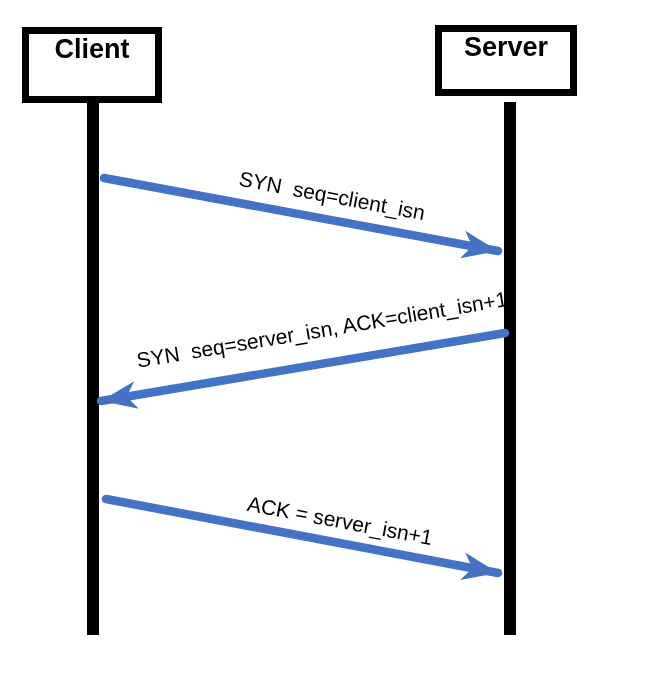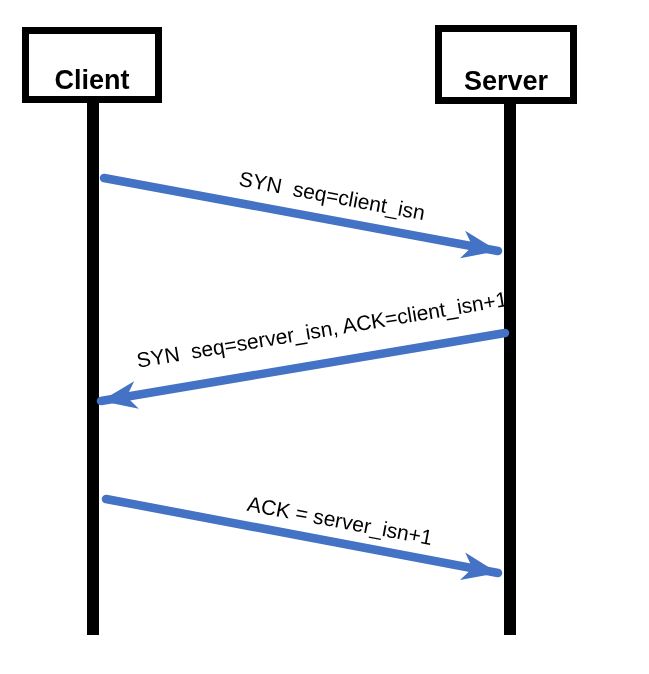--- a/index.html
+++ b/index.html
@@ -13,33 +13,33 @@
     width: 649px;
     height: 674px;
     background: #ffffff;
     overflow: hidden;
   }
   .actor-box {
     position: absolute;
     border: 7px solid #000000;
     background: #ffffff;
     display: flex;
-    align-items: flex-end;
+    align-items: flex-start;
     justify-content: center;
     box-sizing: border-box;
     z-index: 3;
   }
   .actor-box .actor-label {
     font-weight: bold;
     font-size: 27px;
     color: #000000;
     letter-spacing: 0px;
   }
   .actor-client { left: 22px; top: 27px; width: 140px; height: 76px; }
-  .actor-server { left: 435px; top: 25px; width: 142px; height: 79px; }
+  .actor-server { left: 435px; top: 25px; width: 142px; height: 71px; }
   .lifeline {
     position: absolute;
     background: #000000;
     z-index: 1;
   }
   .lifeline-client { left: 87px; top: 100px; width: 12px; height: 535px; }
   .lifeline-server { left: 504px; top: 102px; width: 12px; height: 533px; }
   .arrows-layer {
     position: absolute;
     left: 0;

